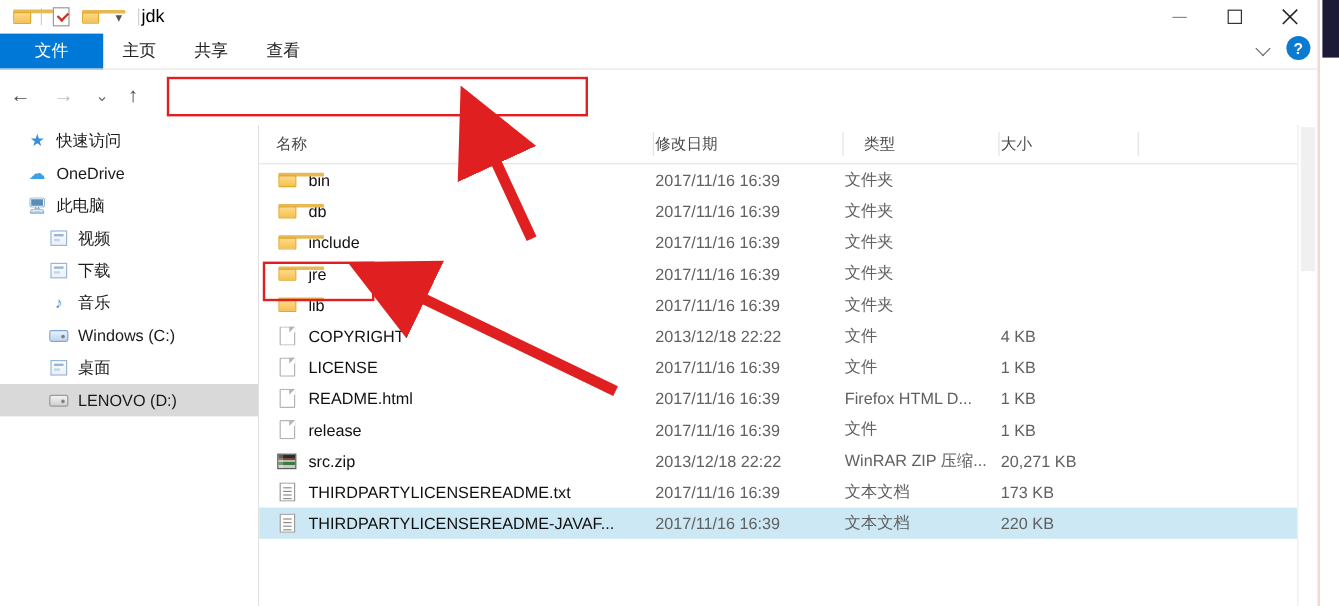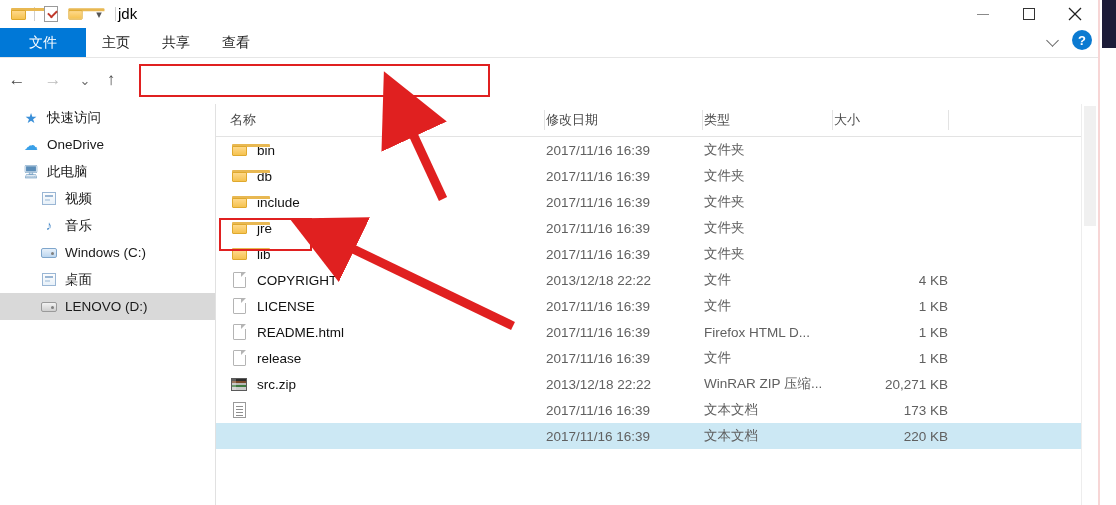--- a/index.html
+++ b/index.html
@@ -281,21 +281,21 @@
   .row.selected { background: #cce8f4; }
   .cell-name {
     position: absolute; left: 0; display: flex; align-items: center;
     max-width: 330px; overflow: hidden; white-space: nowrap;
   }
   .cell-name .nm { margin-left: 9px; color: #111; }
   .cell-date { position: absolute; left: 330px; color: #606060; }
   .cell-type { position: absolute; left: 488px; color: #606060;
                max-width: 130px; overflow:hidden; white-space:nowrap; }
   .cell-size { position: absolute; left: 618px; width: 114px;
-               text-align: right; color: #606060; }
+               color: #606060; }
 
   .ricon { width: 18px; margin-left: 14px; display:flex; align-items:center; justify-content:center; }
   .file-ico {
     width: 13px; height: 16px; background: #ffffff;
     border: 1px solid #b4b4b4; box-sizing: border-box;
     position: relative; border-radius: 1px;
   }
   .file-ico:after {
     content:""; position:absolute; right:-1px; top:-1px;
     border-width: 0 0 5px 5px; border-style: solid;
@@ -449,20 +449,26 @@
       <span class="side-ico ic-pc">🖥</span>
       <span>此电脑</span>
     </div>
     <div class="side-item lvl2">
       <span class="side-ico">
           <span class="mini-sq"></span>
         </span>
       <span>视频</span>
     </div>
     <div class="side-item lvl2">
+      <span class="side-ico">
+          <span class="mini-sq"></span>
+        </span>
+      <span>下载</span>
+    </div>
+    <div class="side-item lvl2">
       <span class="side-ico ic-music">♪</span>
       <span>音乐</span>
     </div>
     <div class="side-item lvl2">
       <span class="side-ico">
           <span class="drive-ico win"></span>
         </span>
       <span>Windows (C:)</span>
     </div>
     <div class="side-item lvl2">
@@ -485,21 +491,21 @@
       <div class="col" style="left:0;">
         <span class="lbl" style="padding-left:14px;">名称</span>
         <span class="sort-mark">^</span>
       </div>
       <div class="col-divider" style="left:328px;"></div>
       <div class="col" style="left:330px;">
         <span class="lbl" style="padding-left:0;">修改日期</span>
       </div>
       <div class="col-divider" style="left:486px;"></div>
       <div class="col" style="left:488px;">
-        <span class="lbl" style="padding-left:0;">类型</span>
+        <span class="lbl" style="padding-left:16px;">类型</span>
       </div>
       <div class="col-divider" style="left:616px;"></div>
       <div class="col" style="left:618px;">
         <span class="lbl" style="padding-left:0;">大小</span>
       </div>
       <div class="col-divider" style="left:732px;"></div>
     </div>
 
     <div class="rows">
 
@@ -641,27 +647,39 @@
       <div class="row">
         <div class="cell-name">
           <span class="ricon">
             <span class="txt-ico">
                 <span style="top:3px"></span>
                 <span style="top:6px"></span>
                 <span style="top:9px"></span>
                 <span style="top:12px"></span>
               </span>
           </span>
+          <span class="nm">THIRDPARTYLICENSEREADME.txt</span>
         </div>
         <div class="cell-date">2017/11/16 16:39</div>
         <div class="cell-type">文本文档</div>
         <div class="cell-size">173 KB</div>
       </div>
 
       <div class="row selected">
+        <div class="cell-name">
+          <span class="ricon">
+            <span class="txt-ico">
+                <span style="top:3px"></span>
+                <span style="top:6px"></span>
+                <span style="top:9px"></span>
+                <span style="top:12px"></span>
+              </span>
+          </span>
+          <span class="nm">THIRDPARTYLICENSEREADME-JAVAF...</span>
+        </div>
         <div class="cell-date">2017/11/16 16:39</div>
         <div class="cell-type">文本文档</div>
         <div class="cell-size">220 KB</div>
       </div>
 
     </div>
   </div>
 
   <div class="vscroll">
     <div class="vthumb"></div>

